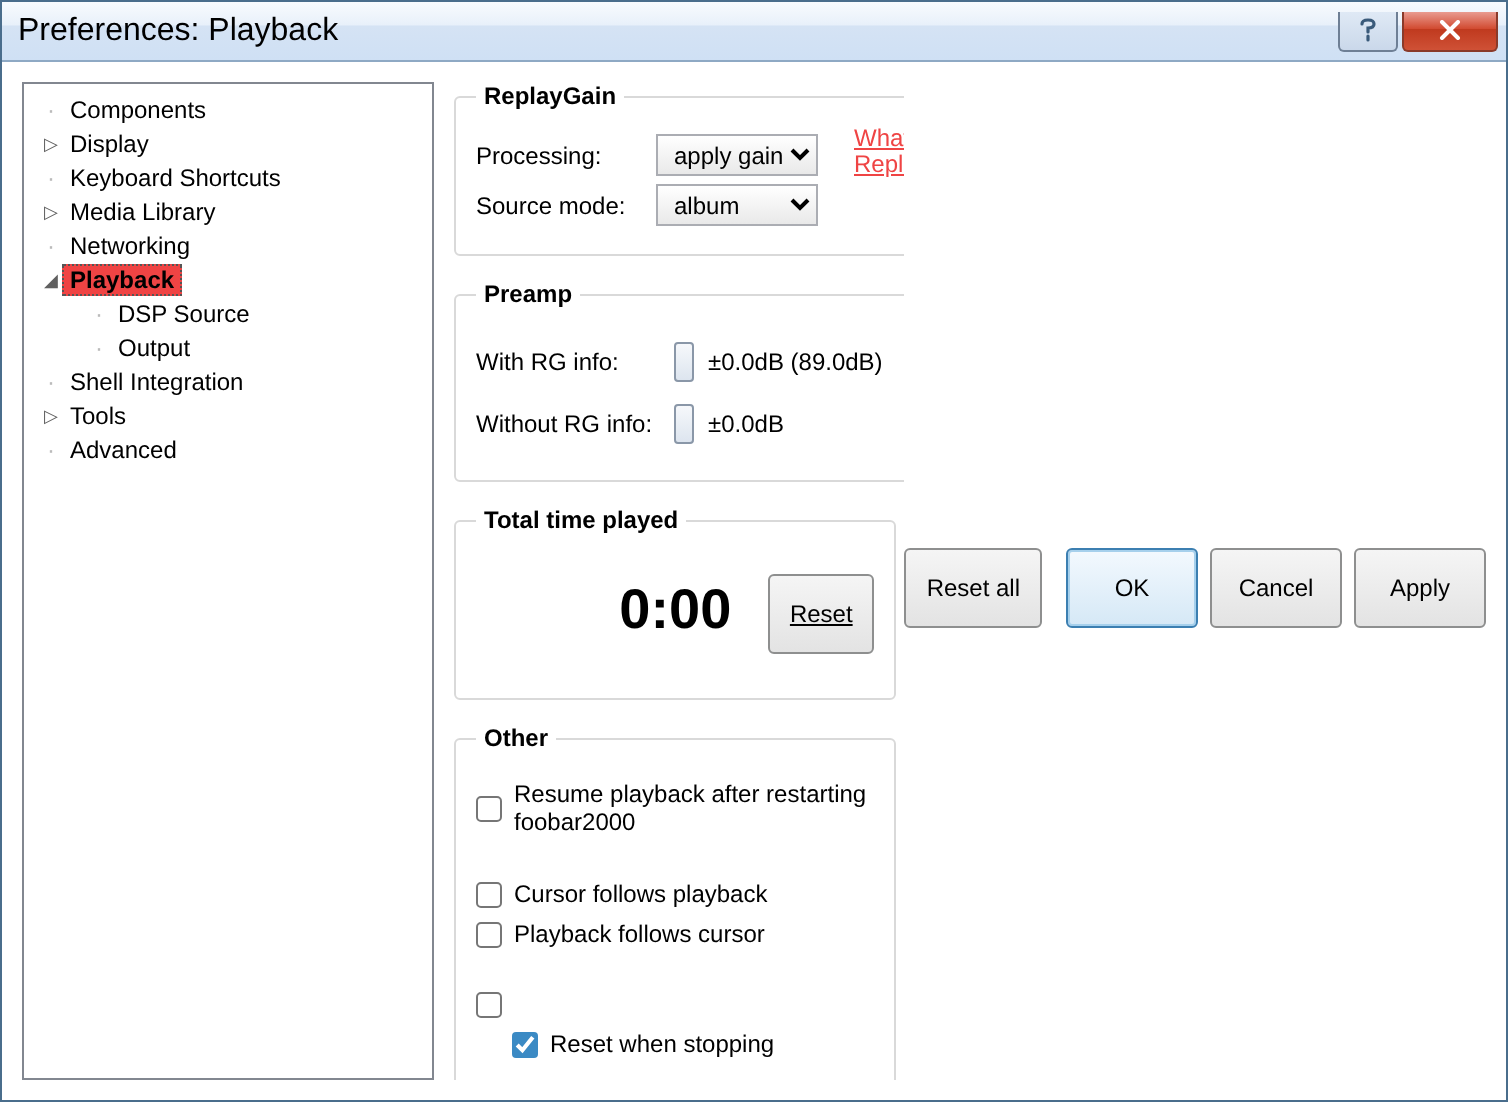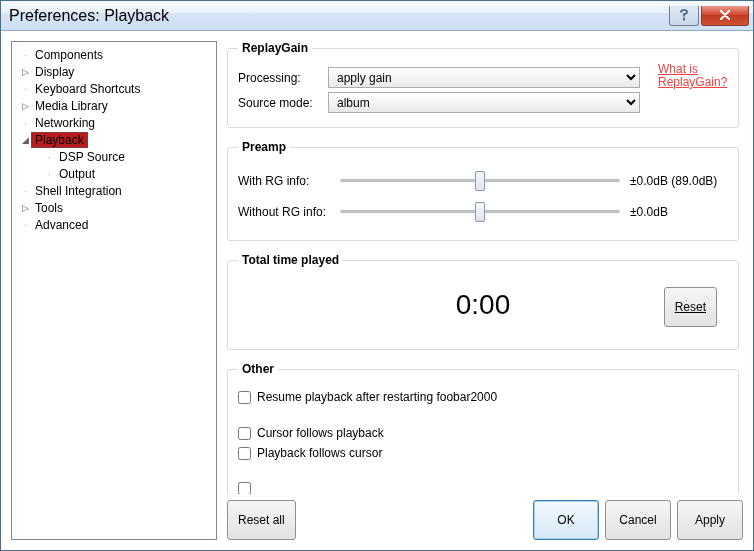--- a/index.html
+++ b/index.html
@@ -22,23 +22,23 @@
   .winbtn svg { display:block; }
   .body { flex:1; display:flex; padding:10px; gap:10px; background:#fff; overflow:hidden;}
   .tree {
     width:206px; height:100%; border:1px solid #828790; background:#fff; padding:4px 2px;
     overflow:auto;
   }
   .tree-row { display:flex; align-items:center; height:17px; padding-left:6px; white-space:nowrap; }
   .tree-toggle { width:11px; display:inline-flex; justify-content:center; align-items:center; color:#606060; font-size:9px; }
   .tree-dot { width:11px; color:#bbb; text-align:center; display:inline-block;}
   .tree-label { padding:0 3px; border:1px dotted transparent; }
-  .tree-label.selected { border:1px dotted #555; background:#b91c1c;}
+  .tree-label.selected { border:1px dotted #555; background:#ef4444;font-weight:bold;}
   .tree-row.child { padding-left:30px; }
-  .main { flex:1; display:flex; flex-direction:column; overflow:hidden;}
+  .main { flex:1; display:flex; flex-direction:row; overflow:hidden;}
   .content { flex:1; overflow:auto; padding-right:4px;}
   fieldset {
     border:1px solid #d9d9d9; border-radius:3px; margin:0 0 12px 0; padding:8px 10px 10px 10px;
   }
   legend { font-weight:bold; font-size:12px; padding:0 4px; }
   .row { display:flex; align-items:center; margin:4px 0; }
   .lbl { width:90px; }
   select.combo {
     flex:1; height:21px; border:1px solid #abadb3; background:linear-gradient(to bottom,#fff,#e9e9e9);
     font-size:12px; padding-left:4px;
@@ -59,28 +59,28 @@
   }
   input[type=range].winslider::-moz-range-track {
     height:3px; background:#cfcfcf; border:1px solid #b5b5b5; border-radius:2px;
   }
   input[type=range].winslider::-moz-range-thumb {
     width:10px; height:20px; background:linear-gradient(to bottom,#f6f8fb,#dde5ef);
     border:1px solid #8a97a8; border-radius:2px;
   }
   .slider-val { width:110px; text-align:left; padding-left:12px;}
   .total-time-row { display:flex; align-items:center; justify-content:center; position:relative; padding:14px 0 18px 0;}
-  .total-time { font-size:28px; font-weight:400; }
+  .total-time { font-size:28px; font-weight:700; }
   .btn {
     min-width:66px; height:40px; padding:0 10px;
     background:linear-gradient(to bottom,#f5f5f5,#e3e3e3);
     border:1px solid #8e8f8f; border-radius:3px; font-size:12px; cursor:default;
   }
   .btn.focused { border:1px solid #3c7fb1; box-shadow:0 0 0 1px #a6d0ec inset; background:linear-gradient(to bottom,#f3f9fe,#d5e8f6);}
-  .reset-btn { position:absolute; right:11px; top:50%; transform:translateY(-50%); height:40px; min-width:52px;text-decoration:underline;}
+  .reset-btn { position:absolute; right:0; top:50%; transform:translateY(-50%); height:40px; min-width:52px;text-decoration:underline;}
   .check-row { display:flex; align-items:center; margin:6px 0; }
   .check-row.indent { margin-left:18px; }
   .check-row input[type=checkbox] { width:13px; height:13px; margin:0 6px 0 0; accent-color:#3b8ac4;}
   .footer { display:flex; align-items:center; padding:6px 0 0 0; gap:6px; }
   .footer .spacer { flex:1; }
   .gap { height:10px; }
 </style>
 </head>
 <body>
 

